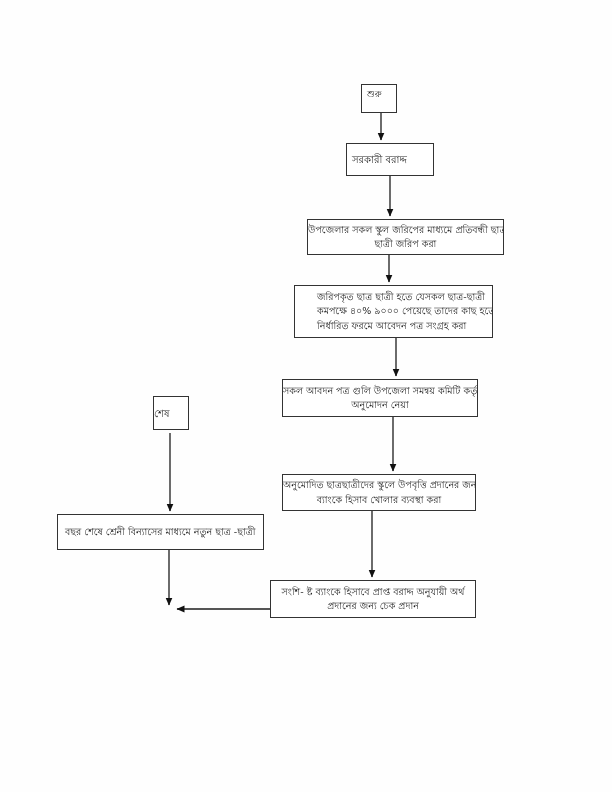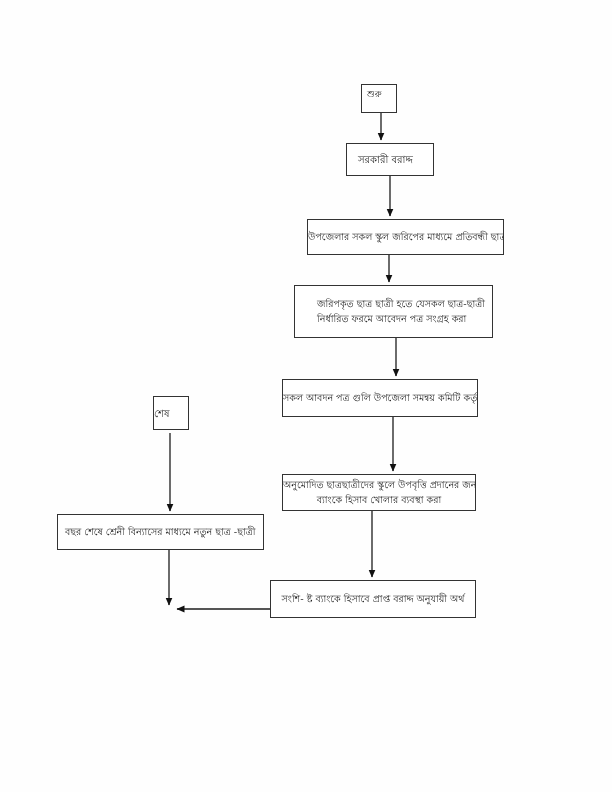--- a/index.html
+++ b/index.html
@@ -40,21 +40,21 @@
     overflow:hidden;
   }
   .node .ln{ white-space:nowrap; }
   .center{ text-align:center; }
   .leftal{ text-align:left; }
 
   
   .n-start      { left:361px; top:84px;  width:36px;  height:29px;
                   justify-content:flex-start; padding:3px 0 0 5px; font-size:9px; }
   .n-allocation { left:346px; top:143px; width:88px;  height:33px;
-                  padding-left:11px; font-size:10px; }
+                  padding-left:5px; font-size:10px; }
   .n-survey     { left:307px; top:219px; width:197px; height:36px; }
   .n-application{ left:294px; top:285px; width:199px; height:53px;
                   padding-left:22px; padding-right:3px; }
   .n-approval   { left:282px; top:379px; width:196px; height:38px; }
   .n-bank       { left:282px; top:474px; width:194px; height:37px; }
   .n-cheque     { left:270px; top:580px; width:206px; height:38px; }
   .n-end        { left:153px; top:396px; width:36px;  height:34px;
                   font-size:10px; }
   .n-nextyear   { left:57px;  top:514px; width:207px; height:36px;
                   padding-left:7px; }
@@ -84,38 +84,42 @@
   <div class="node n-start leftal">
     <span class="ln">শুরু</span>
   </div>
 
   <div class="node n-allocation leftal">
     <span class="ln">সরকারী বরাদ্দ</span>
   </div>
 
   <div class="node n-survey center">
     <div class="ln">উপজেলার সকল স্কুল জরিপের মাধ্যমে প্রতিবন্ধী ছাত্র</div>
+    <div class="ln">ছাত্রী জরিপ করা</div>
   </div>
 
   <div class="node n-application leftal">
     <div class="ln">জরিপকৃত ছাত্র ছাত্রী  হতে যেসকল ছাত্র-ছাত্রী</div>
+    <div class="ln">কমপক্ষে ৪০% ৯০০০ পেয়েছে তাদের কাছ হতে</div>
     <div class="ln">নির্ধারিত  ফরমে আবেদন পত্র সংগ্রহ করা</div>
   </div>
 
   <div class="node n-approval center">
     <div class="ln">সকল আবদন পত্র গুলি উপজেলা সমন্বয় কমিটি কর্তৃক</div>
+    <div class="ln">অনুমোদন নেয়া</div>
   </div>
 
   <div class="node n-bank center">
     <div class="ln">অনুমোদিত ছাত্রছাত্রীদের স্কুলে উপবৃত্তি প্রদানের জন্য</div>
     <div class="ln">ব্যাংকে হিসাব খোলার ব্যবস্থা করা</div>
   </div>
 
   <div class="node n-cheque center">
     <div class="ln">সংশি- ষ্ট ব্যাংকে হিসাবে প্রাপ্ত বরাদ্দ অনুযায়ী অর্থ</div>
+    <div class="ln">প্রদানের জন্য চেক প্রদান</div>
   </div>
 
   <div class="node n-end leftal">
     <span class="ln">শেষ</span>
   </div>
 
   <div class="node n-nextyear leftal">
     <div class="ln">বছর শেষে শ্রেনী বিন্যাসের মাধ্যমে নতুন ছাত্র -ছাত্রী</div>
   </div>
 

